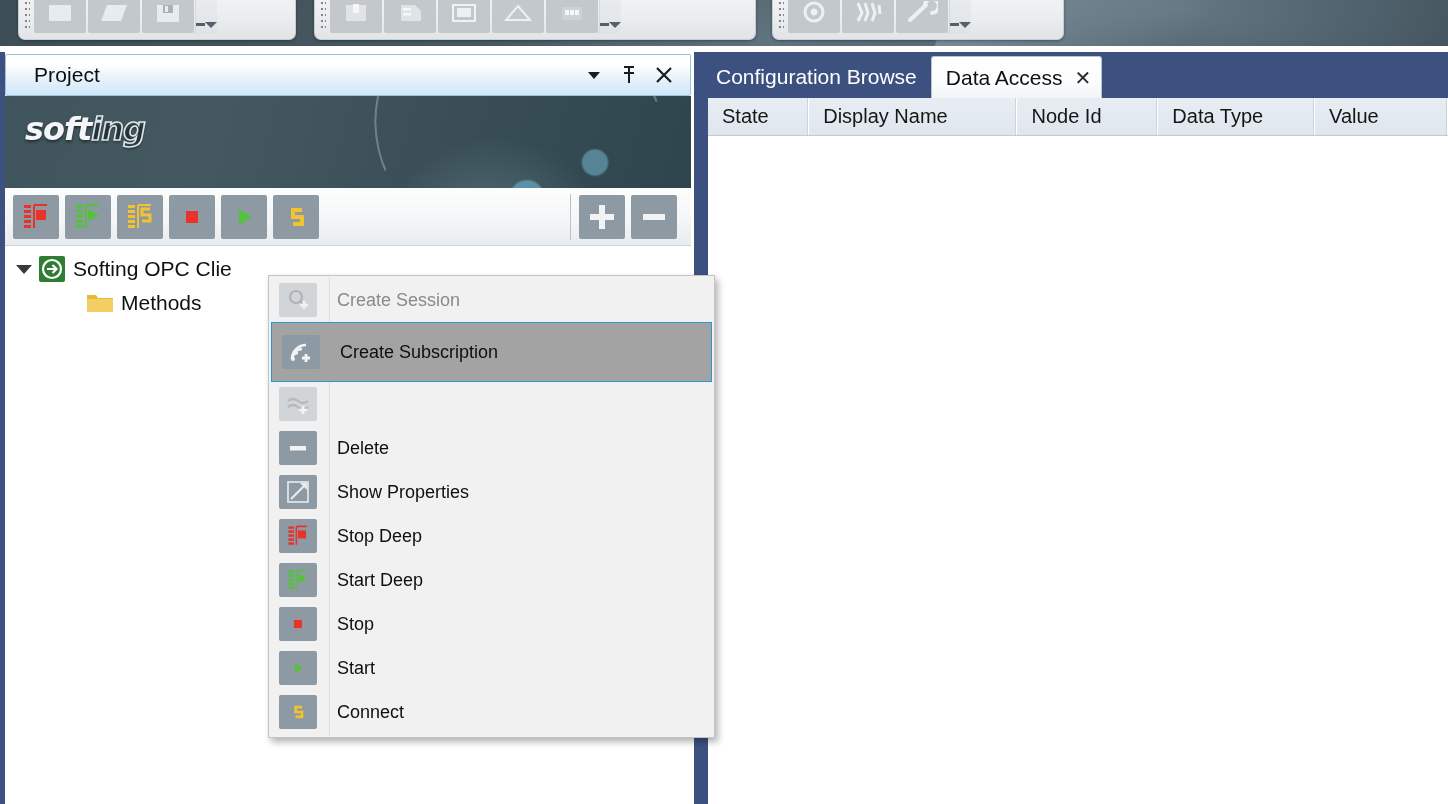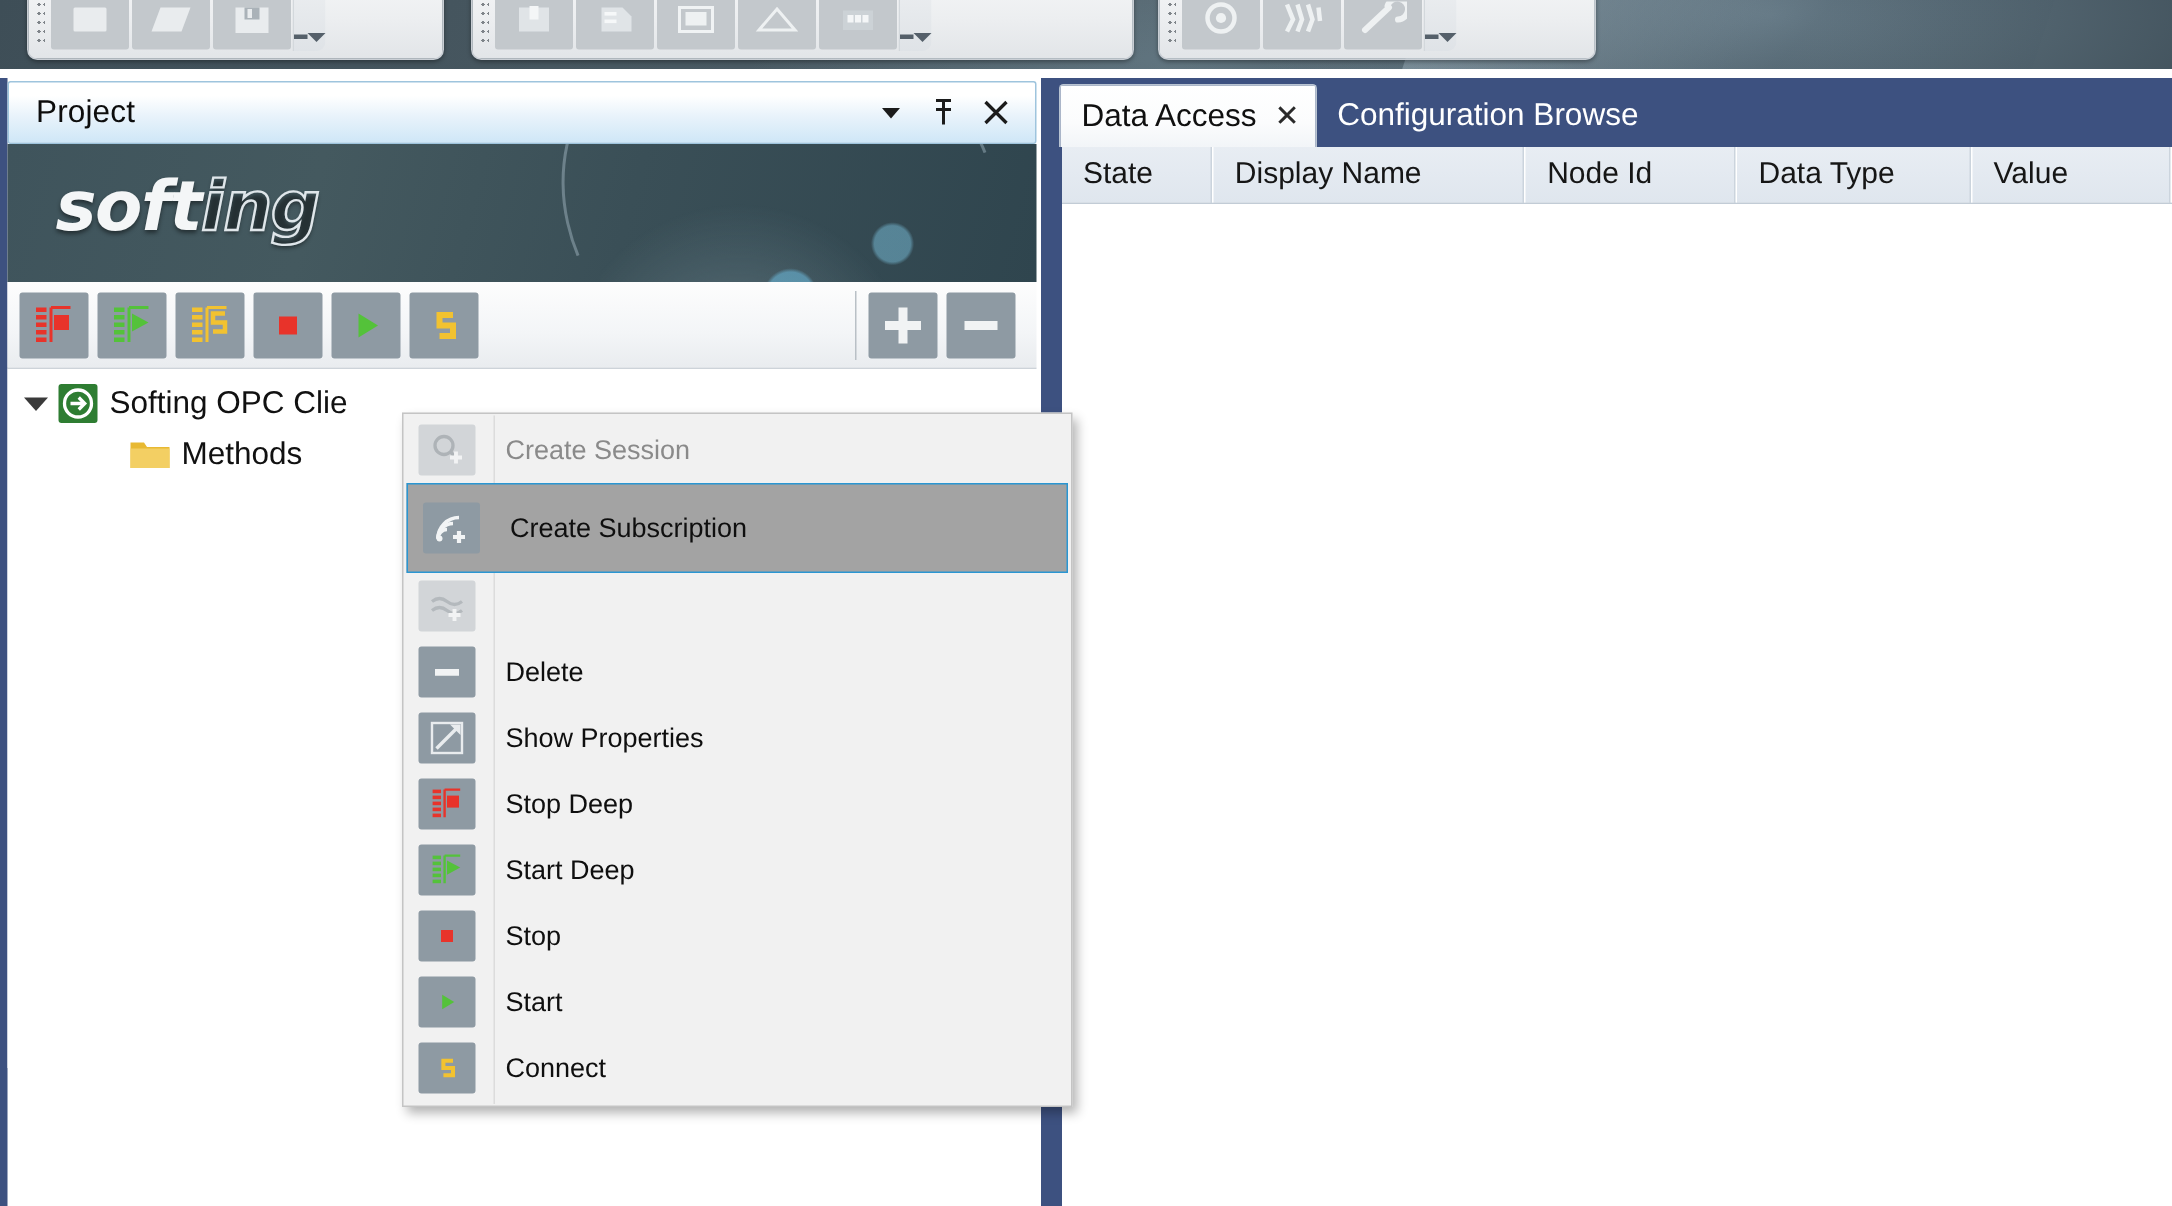--- a/index.html
+++ b/index.html
@@ -87,21 +87,21 @@
   .panel-caption {
     position: relative;
     height: 42px;
     margin: 2px 3px 0 0;
     background: linear-gradient(180deg,#ffffff 0%, #ffffff 22%, #e9f3fb 55%, #cfe7f7 100%);
     border: 1px solid #9ec4dd;
     border-radius: 2px;
     display: flex; align-items: center;
   }
   .panel-caption .title {
-    font-size: 21px; color: #0d0d0d; padding-left: 18px; letter-spacing: .1px;
+    font-size: 21px; color: #0d0d0d; padding-left: 28px; letter-spacing: .1px;
   }
   .panel-caption .caption-btns {
     margin-left: auto; display:flex; align-items:center; gap:16px; padding-right: 16px;
   }
   .cap-ico { color:#1b1b1b; display:flex; align-items:center; justify-content:center; cursor:default; }
 
   .logo-banner {
     position: relative;
     height: 92px;
     margin-right: 3px;
@@ -127,23 +127,23 @@
     transform: rotate(25deg);
   }
   .logo-banner .mesh {
     position:absolute; right:0px; top:-10px; width:230px; height:140px;
     background:
       linear-gradient(75deg, rgba(120,200,235,.30) 0 2px, rgba(0,0,0,0) 2px 16px),
       linear-gradient(-20deg, rgba(210,230,240,.22) 0 2px, rgba(0,0,0,0) 2px 20px);
     transform: skewY(-8deg);
   }
   .logo-text {
-    position: absolute; left: 32px; top: 14px;
+    position: absolute; left: 20px; top: 14px;
     font-family: "DejaVu Sans", sans-serif;
-    font-size: 46px; font-weight: bold; font-style: italic;
+    font-size: 32px; font-weight: bold; font-style: italic;
     letter-spacing: -1px;
     color: #f4f6f7;
     text-shadow: 0 2px 3px rgba(0,0,0,.45);
   }
   .logo-text .hollow {
     color: rgba(0,0,0,0);
     -webkit-text-stroke: 1.6px #dfe6ea;
   }
 
   .proj-toolbar {
@@ -499,26 +499,26 @@
         </span>
         <span class="node-label">Methods</span>
       </div>
     </div>
   </div>
 
   <div class="splitter"></div>
 
   <div class="doc-area">
     <div class="tabstrip">
+      <div class="tab inactive">
+        <span>Configuration Browse</span>
+      </div>
       <div class="tab active">
         <span>Data Access</span>
         <span class="tab-close">✕</span>
-      </div>
-      <div class="tab inactive">
-        <span>Configuration Browse</span>
       </div>
     </div>
 
     <div class="grid">
       <div class="grid-header">
         <div class="grid-col" style="width:102px">State</div>
         <div class="grid-col" style="width:210px">Display Name</div>
         <div class="grid-col" style="width:142px">Node Id</div>
         <div class="grid-col" style="width:158px">Data Type</div>
         <div class="grid-col" style="width:134px">Value</div>

